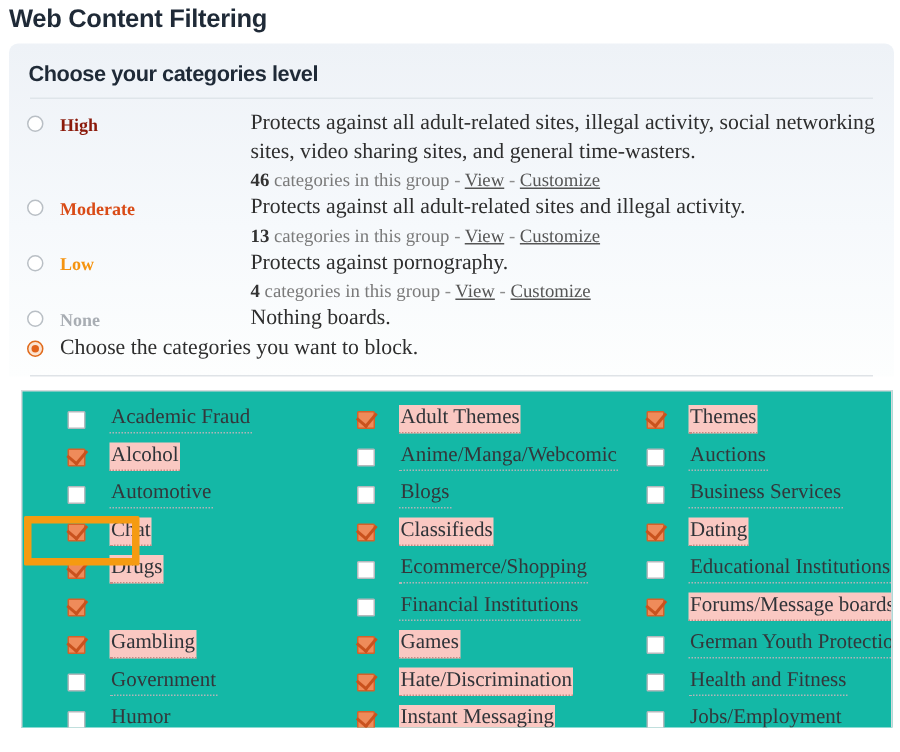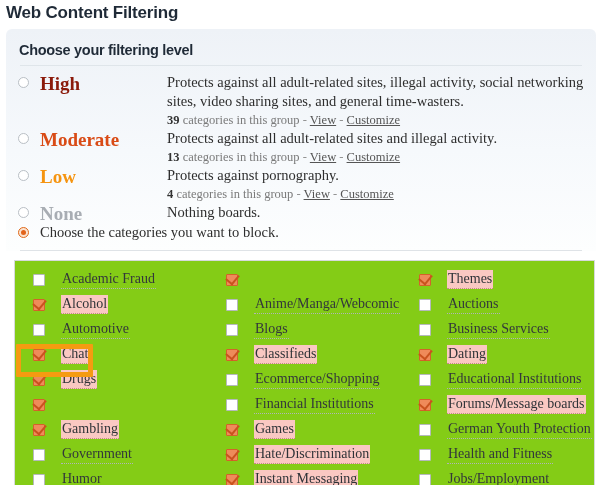--- a/index.html
+++ b/index.html
@@ -62,21 +62,21 @@
     width: 34px;
     flex: 0 0 34px;
     display: flex;
     justify-content: center;
     padding-top: 4px;
   }
   .level-name-cell {
     width: 127px;
     flex: 0 0 127px;
     font-family: "Liberation Serif", serif;
-    font-size: 19px;
+    font-size: 12px;
     font-weight: bold;
     line-height: 19px;
     padding-top: 1px;
   }
   .level-desc-cell {
     flex: 1 1 auto;
     font-family: "Liberation Serif", serif;
     font-size: 14.5px;
     line-height: 19px;
     color: #2e2e2e;
@@ -134,23 +134,23 @@
     height: 1px;
     background: #dfe3e7;
     margin: 4px 14px 0 14px;
   }
 
   
   .grid-wrap {
     margin: 9px 5px 0 14px;
     border: 1px solid #d6d9dc;
     border-bottom: none;
-    background: #84cc16;
+    background: #14b8a6;
     box-sizing: border-box;
-    padding: 6px 0 0 4px;
+    padding: 6px 0 0 16px;
     height: 225px;
     overflow: hidden;
   }
   .grid {
     display: flex;
   }
   .grid-col {
     flex: 0 0 auto;
   }
   .grid-col.c1 { width: 193px; padding-left: 14px; }
@@ -221,34 +221,34 @@
   .pos-wrap { position: relative; }
 </style>
 </head>
 <body>
 
 <div class="pos-wrap">
 
   <h1 class="page-title">Web Content Filtering</h1>
 
   <div class="panel">
-    <div class="panel-heading">Choose your filtering level</div>
+    <div class="panel-heading">Choose your categories level</div>
     <div class="panel-rule"></div>
 
     <div class="levels">
 
       <div class="level-row">
         <div class="level-radio-cell">
           <span class="radio"></span>
         </div>
         <div class="level-name-cell lvl-high">High</div>
         <div class="level-desc-cell">
           <div>Protects against all adult-related sites, illegal activity, social networking sites, video sharing sites, and general time-wasters.</div>
           <div class="meta-line">
-            <span class="meta-count">39</span>
+            <span class="meta-count">46</span>
             <span>categories in this group</span>
             <span class="meta-sep">-</span>
             <span class="meta-link">View</span>
             <span class="meta-sep">-</span>
             <span class="meta-link">Customize</span>
           </div>
         </div>
       </div>
 
       <div class="level-row">
@@ -367,20 +367,21 @@
             </div>
             <span class="cat-label">Humor</span>
           </div>
       </div>
 
       <div class="grid-col c2">
         <div class="cat-row">
             <div class="cat-box-cell">
               <span class="cbox checked"></span>
             </div>
+            <span class="cat-label on">Adult Themes</span>
           </div>
         <div class="cat-row">
             <div class="cat-box-cell">
               <span class="cbox"></span>
             </div>
             <span class="cat-label">Anime/Manga/Webcomic</span>
           </div>
         <div class="cat-row">
             <div class="cat-box-cell">
               <span class="cbox"></span>

